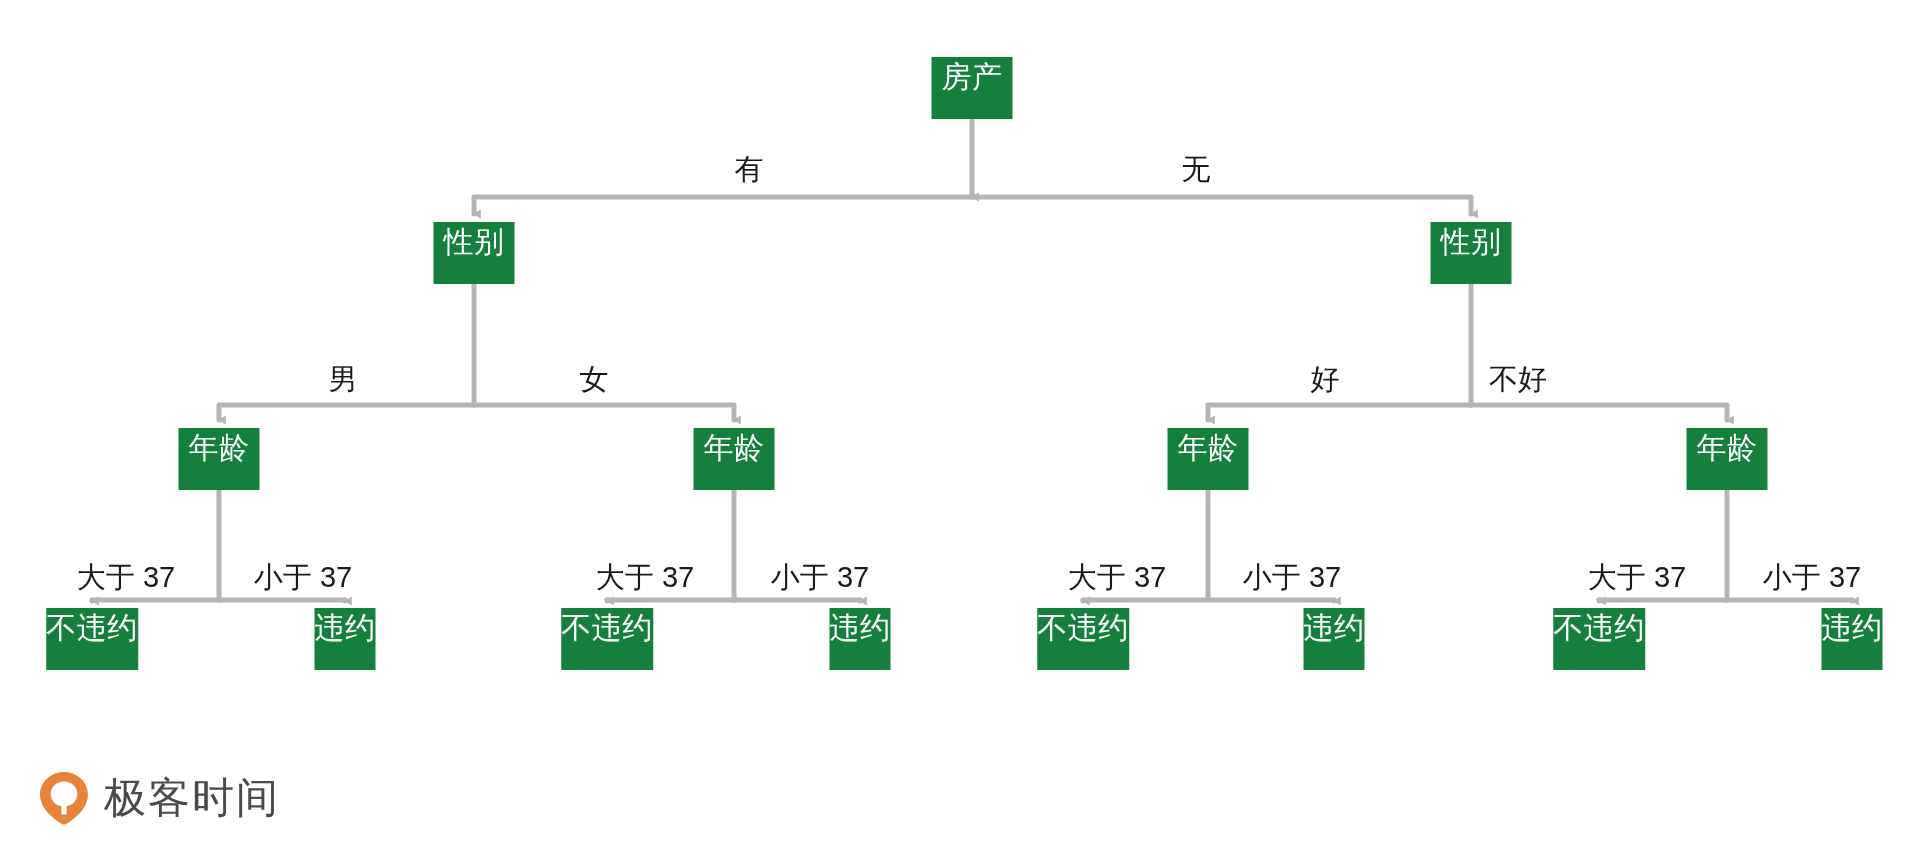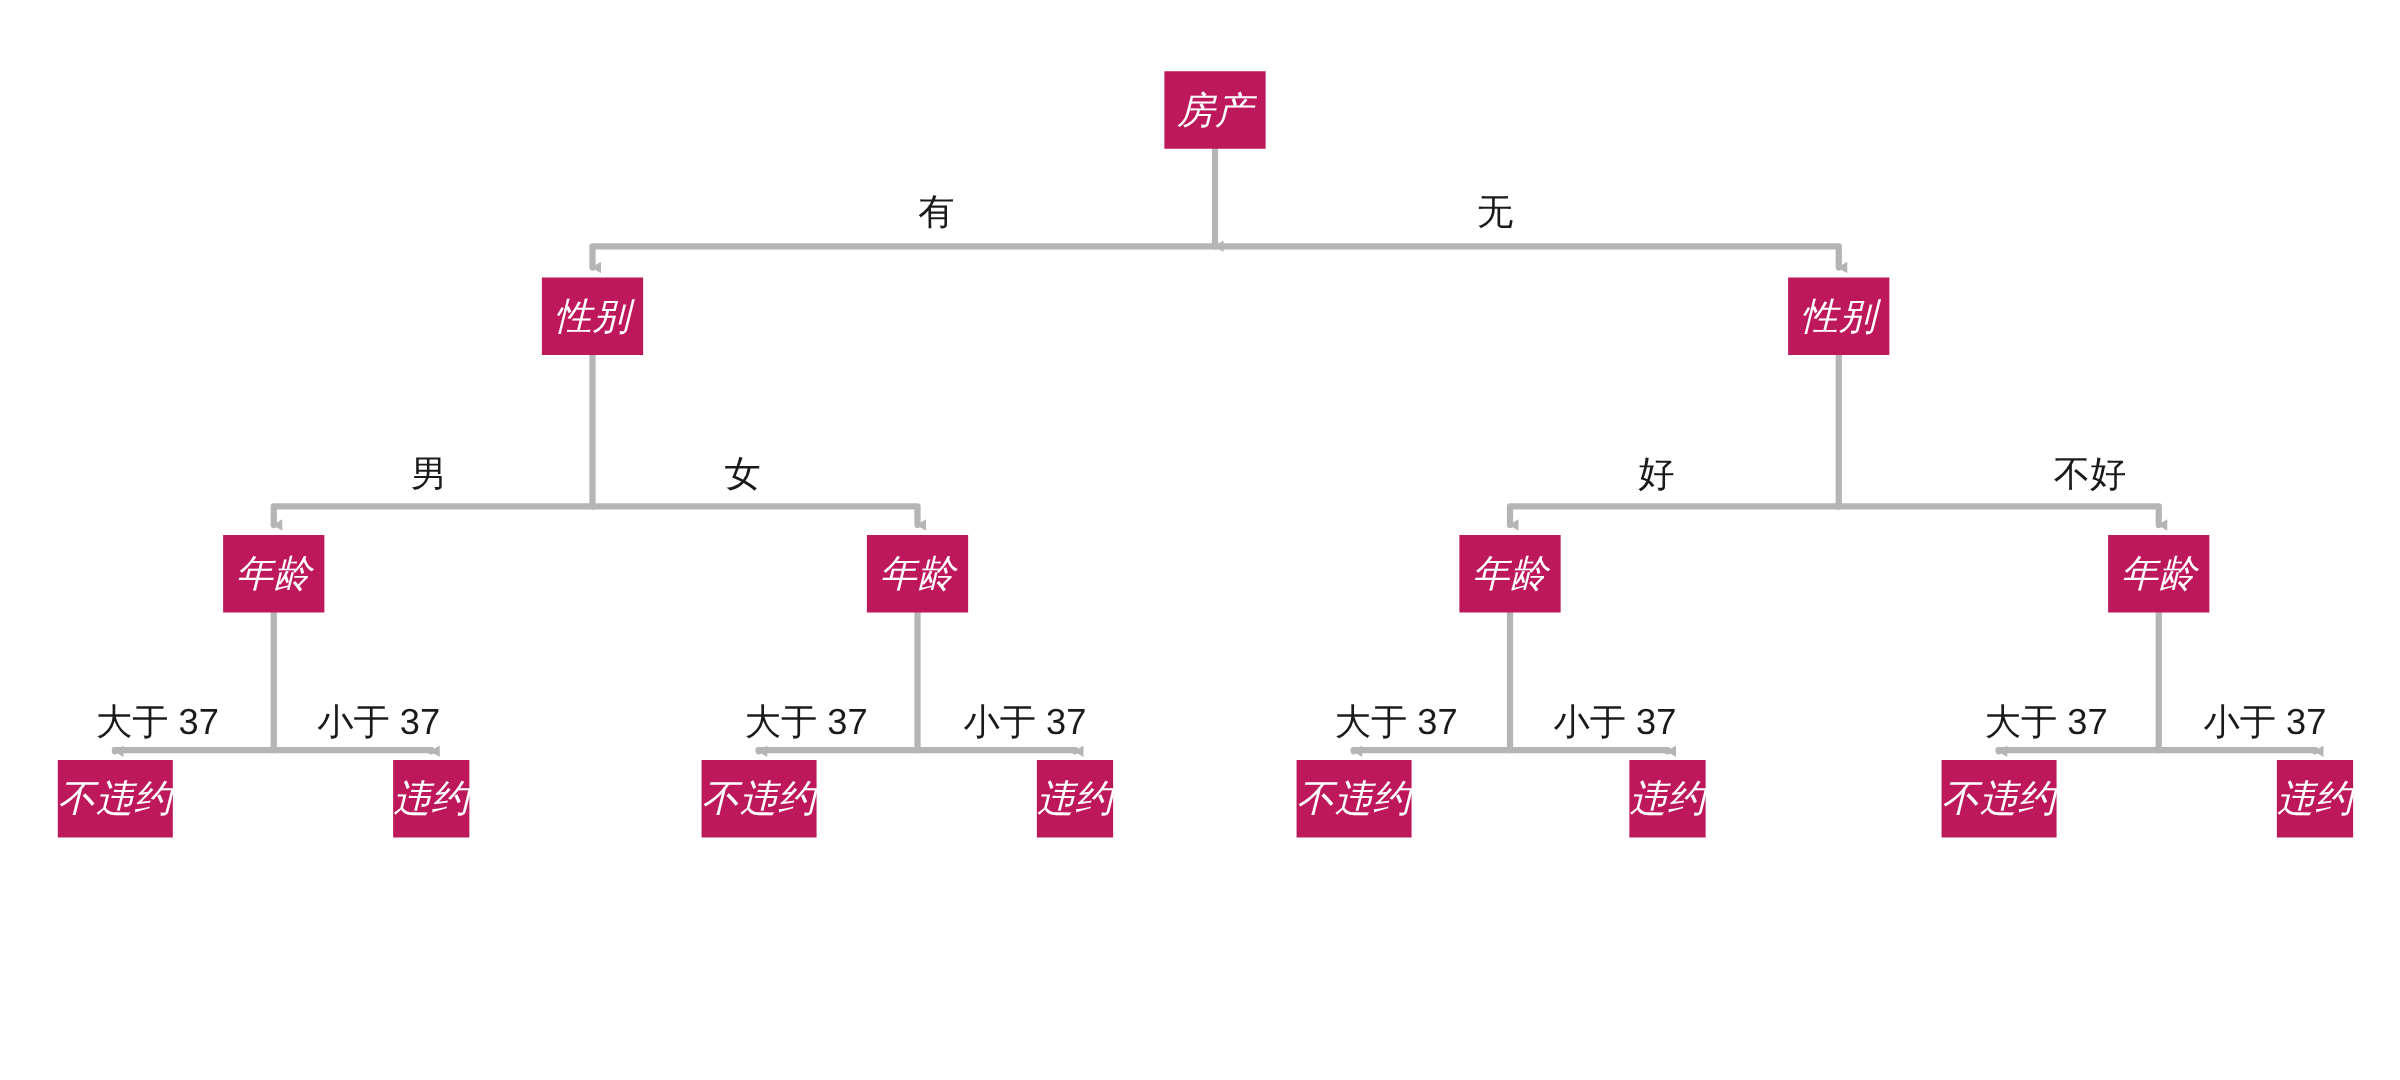--- a/index.html
+++ b/index.html
@@ -24,31 +24,30 @@
   #edges {
     position: absolute;
     left: 0;
     top: 0;
     width: 1920px;
     height: 864px;
     pointer-events: none;
   }
   .node {
     position: absolute;
-    background: #be185d;
+    background: #15803d;
     color: #ffffff;
     display: flex;
-    align-items: center;
+    align-items: flex-start;
     justify-content: center;
     box-sizing: border-box;
     letter-spacing: 0.5px;
     white-space: nowrap;
     transform: translate(-50%, 0);
     z-index: 3;
-    font-style: italic;
   }
   .node-internal {
     height: 62px;
     font-size: 30px;
     padding: 0 10px;
   }
   .node-leaf {
     height: 62px;
     font-size: 30px;
     padding: 0 0;
@@ -188,24 +187,33 @@
   </div>
   <div class="node node-leaf" style="left:1852px; top:608px;">
     <span>违约</span>
   </div>
 
   <div class="edge-label" style="left:749px; top:170px;">有</div>
   <div class="edge-label" style="left:1196px; top:170px;">无</div>
   <div class="edge-label" style="left:343px; top:380px;">男</div>
   <div class="edge-label" style="left:594px; top:380px;">女</div>
   <div class="edge-label" style="left:1325px; top:380px;">好</div>
-  <div class="edge-label" style="left:1672px; top:380px;">不好</div>
+  <div class="edge-label" style="left:1518px; top:380px;">不好</div>
   <div class="edge-label" style="left:126px; top:578px;">大于 37</div>
   <div class="edge-label" style="left:303px; top:578px;">小于 37</div>
   <div class="edge-label" style="left:645px; top:578px;">大于 37</div>
   <div class="edge-label" style="left:820px; top:578px;">小于 37</div>
   <div class="edge-label" style="left:1117px; top:578px;">大于 37</div>
   <div class="edge-label" style="left:1292px; top:578px;">小于 37</div>
   <div class="edge-label" style="left:1637px; top:578px;">大于 37</div>
   <div class="edge-label" style="left:1812px; top:578px;">小于 37</div>
 
+  <div class="logo">
+    <svg class="logo-mark" viewBox="0 0 52 56" xmlns="http://www.w3.org/2000/svg">
+      <path d="M26 2 C12.5 2 2 12.2 2 24.6 C2 35.5 10.2 44.4 18.6 50.6 C22.1 53.2 24.6 54.6 26 54.6 C27.4 54.6 29.9 53.2 33.4 50.6 C41.8 44.4 50 35.5 50 24.6 C50 12.2 39.5 2 26 2 Z" fill="#E8833A"></path>
+      <path d="M26 11.5 C18.6 11.5 12.7 17 12.7 24 C12.7 31 18.6 36.5 26 36.5 C33.4 36.5 39.3 31 39.3 24 C39.3 17 33.4 11.5 26 11.5 Z" fill="#FFFFFF"></path>
+      <path d="M26 16.6 L33 24.4 L28.6 24.4 L28.6 47.5 L23.4 47.5 L23.4 24.4 L19 24.4 Z" fill="#FFFFFF"></path>
+      <path d="M12.4 40.5 C17.2 45.2 22.6 47.8 26 47.8 C29.4 47.8 34.8 45.2 39.6 40.5 C35.2 43.2 30.6 44.4 26 44.4 C21.4 44.4 16.8 43.2 12.4 40.5 Z" fill="#E8833A"></path>
+    </svg>
+    <span class="logo-text">极客时间</span>
+  </div>
 
 </div>
 
 </body></html>

